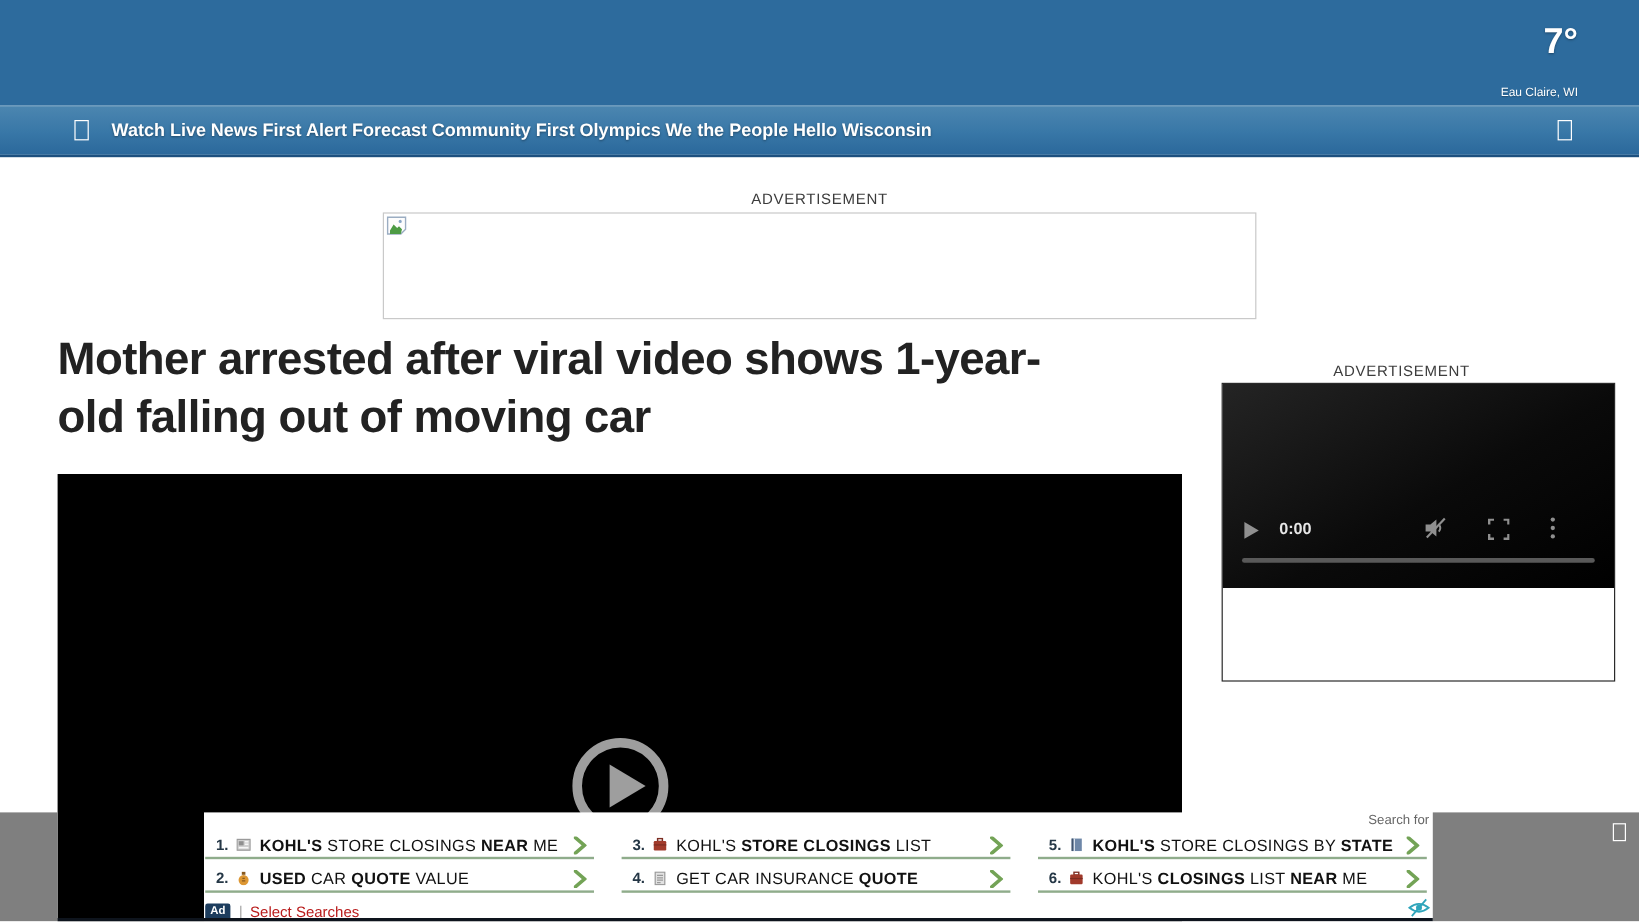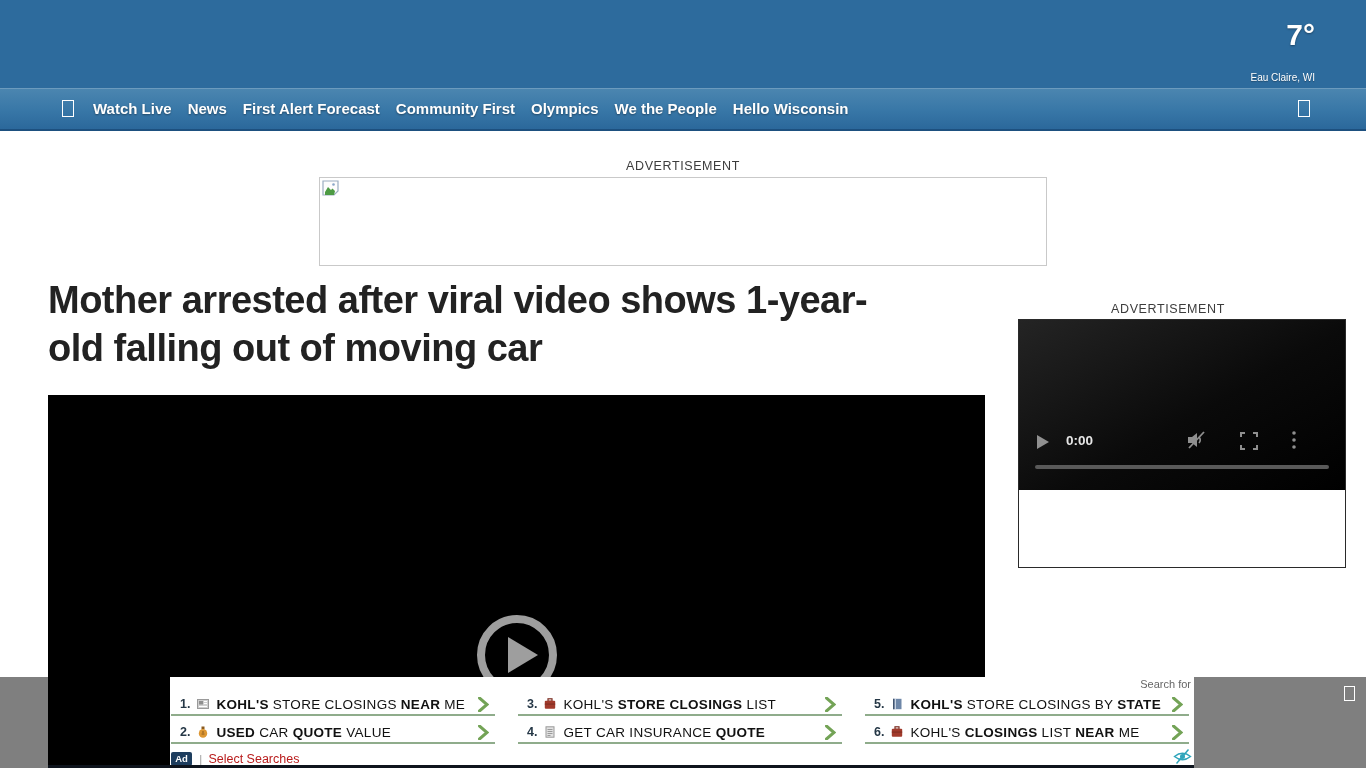--- a/index.html
+++ b/index.html
@@ -10,21 +10,21 @@
   
   .site-header { position:absolute; left:0; top:0; width:1366px; height:88px; background:#2d6b9d; }
   .weather { position:absolute; right:51px; top:18px; text-align:right; color:#fff; cursor:pointer; }
   .weather .temp { font-size:30px; font-weight:bold; line-height:34px; text-shadow:0 1px 2px rgba(0,0,0,.35); }
   .weather .loc  { font-size:10px; margin-top:20px; text-shadow:0 1px 1px rgba(0,0,0,.3); }
 
   
   .main-nav { position:absolute; left:0; top:88px; width:1366px; height:43px;
     background:linear-gradient(#4c86b0, #3877a7 55%, #2b689b);
     border-bottom:2px solid #1d507f; box-shadow:inset 0 1px 0 rgba(255,255,255,.18); }
-  .nav-items { position:absolute; left:93px; top:0; height:41px; display:flex; align-items:center; gap:16px; }
+  .nav-items { position:absolute; left:93px; top:0; height:41px; display:flex; align-items:center; gap:4px; }
   .nav-link { color:#fff; font-size:15px; font-weight:bold; white-space:nowrap;
     text-shadow:0 1px 2px rgba(0,0,0,.4); cursor:pointer; }
   .tofu { display:inline-block; border:1.5px solid #fff; background:transparent; }
   .tofu.menu   { position:absolute; left:62px;  top:12px; width:12px; height:17px; cursor:pointer; }
   .tofu.search { position:absolute; left:1298px; top:12px; width:12px; height:17px; cursor:pointer; }
 
   
   .ad-top-label { position:absolute; left:0; top:159px; width:1366px; text-align:center;
     font-size:12.5px; color:#3c3c3c; letter-spacing:.6px; }
   .ad-top-box { position:absolute; left:319px; top:177px; width:728px; height:89px;
@@ -65,21 +65,21 @@
   .tofu.close { position:absolute; left:150px; top:9px; width:11px; height:15px; cursor:pointer; }
   .ad-bottom { position:absolute; left:170px; top:0; width:1024px; height:91px; background:#fff; }
   .search-for { position:absolute; right:3px; top:1px; font-size:11px; color:#666; }
   .sponsored-item { position:absolute; width:324px; height:22px; border-bottom:2px solid #8fac8b;
     display:flex; align-items:center; cursor:pointer; }
   .sponsored-item .num { font-size:12.5px; font-weight:600; color:#253746; margin:0 7px 0 9px; }
   .sponsored-item .s-icon { margin-right:7px; display:inline-flex; }
   .sponsored-item .txt { font-size:13.5px; color:#111; letter-spacing:.3px; white-space:nowrap; }
   .sponsored-item .txt b { font-weight:bold; }
   .sponsored-item .chev { position:absolute; right:6px; top:3px; }
-  .ad-row { position:absolute; left:1px; top:75px; display:flex; align-items:flex-start; }
+  .ad-row { position:absolute; left:1px; top:75px; display:flex; align-items:center; }
   .ad-badge { display:inline-block; width:21px; height:14px; background:#1d3d5e; color:#fff;
     font-size:9.5px; font-weight:bold; text-align:center; line-height:14px; border-radius:2px; cursor:pointer; }
   .ad-row .div { color:#aaa; font-size:13px; margin:0 6px 0 7px; }
   .ad-row .sel { color:#b91c1c; font-size:12.5px; }
   .eye-slash { position:absolute; right:2px; top:71px; cursor:pointer; }
   .dark-strip { position:absolute; left:48px; top:88px; width:1146px; height:3px; background:#0e141d; }
 </style>
 </head>
 <body>
 

